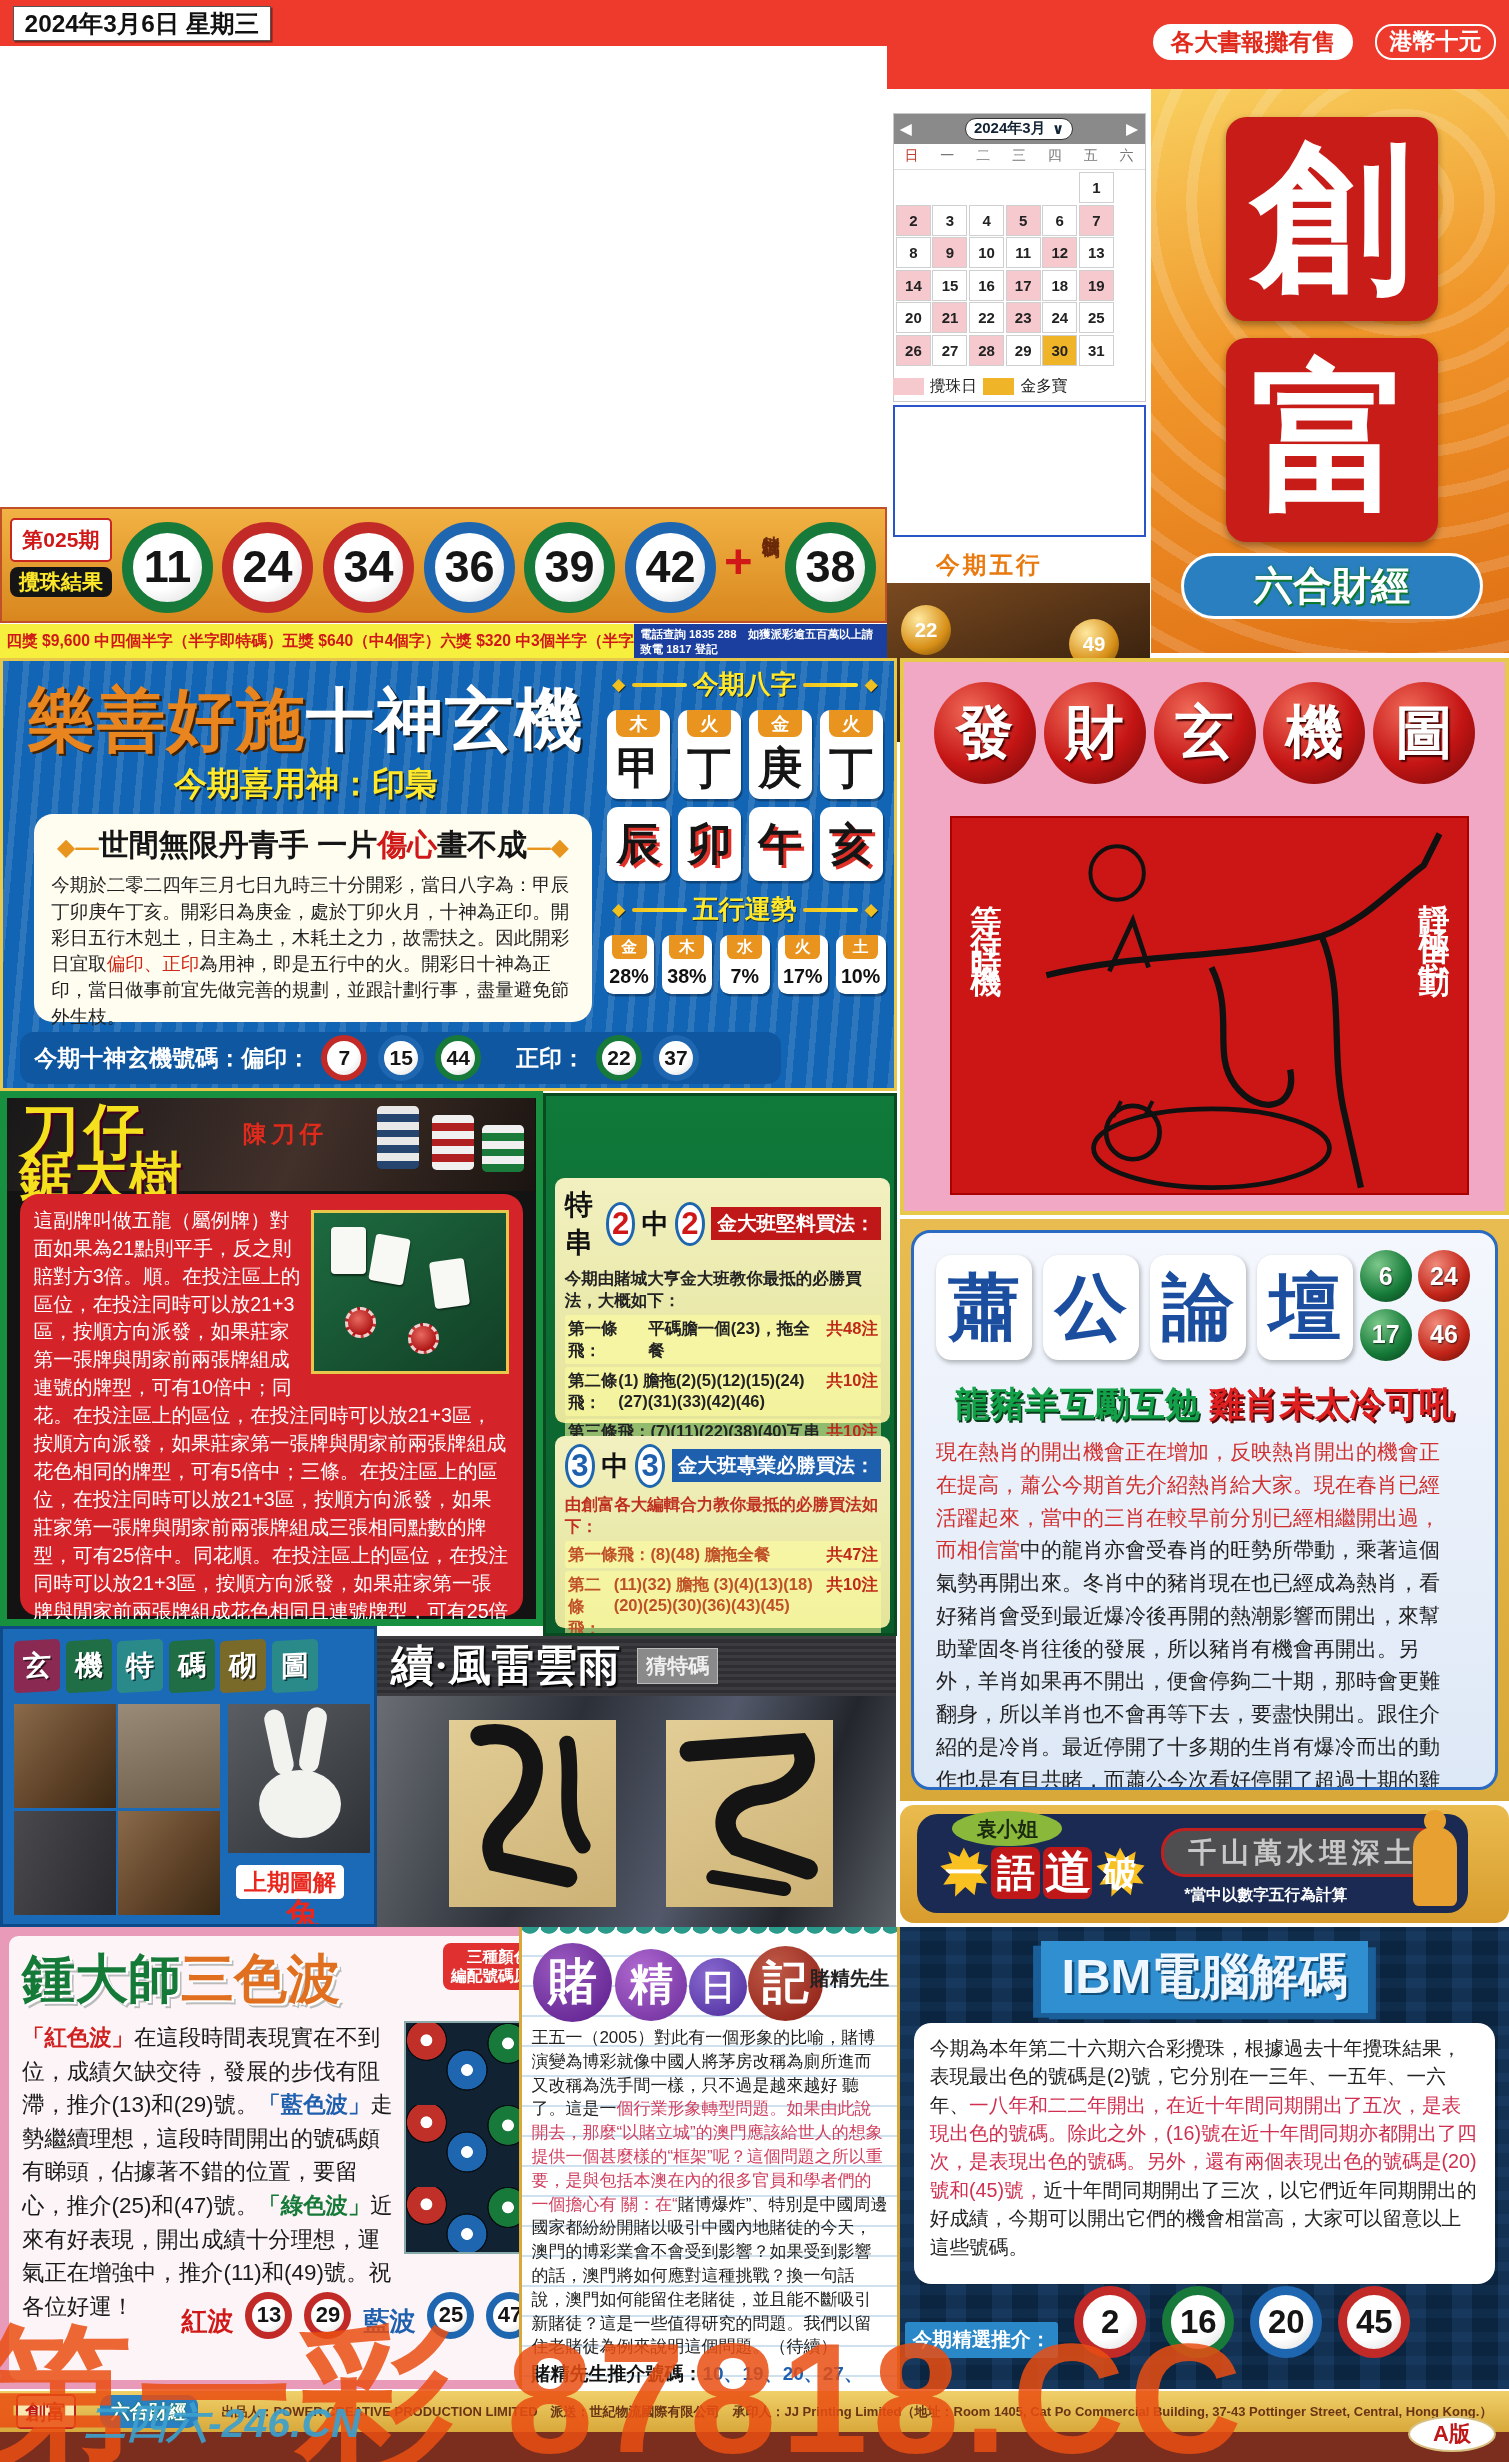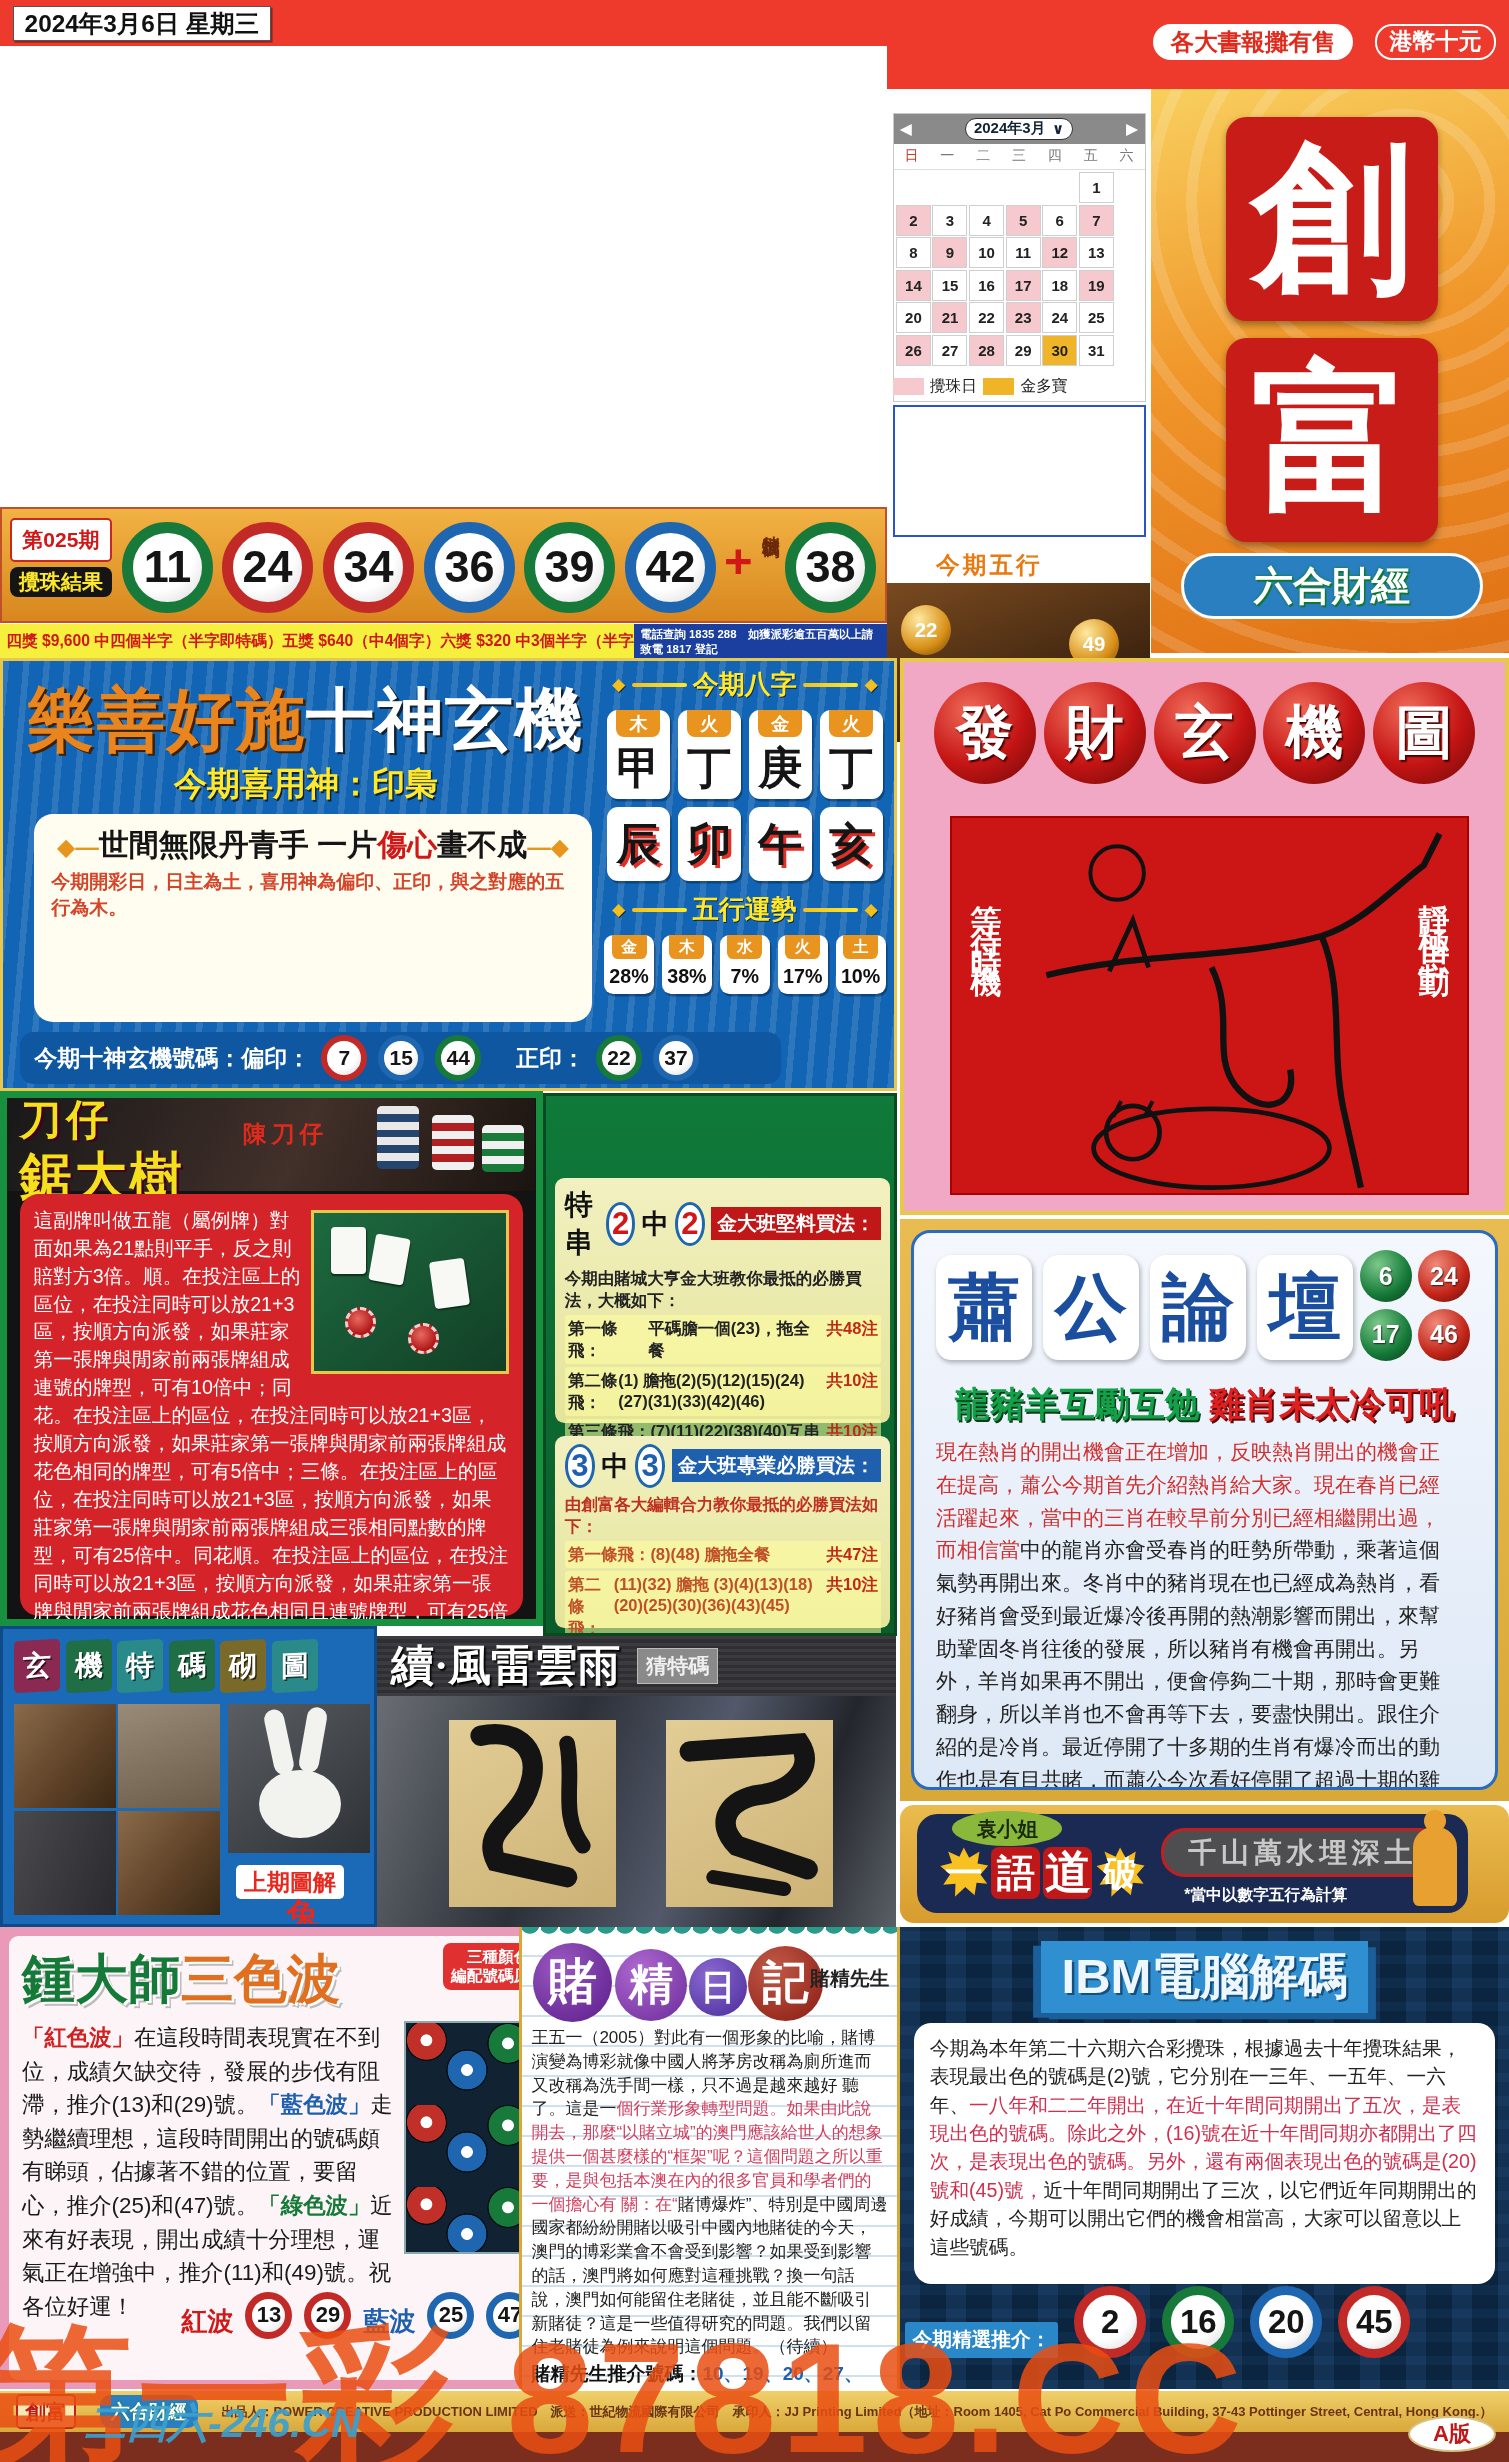--- a/index.html
+++ b/index.html
@@ -86,21 +86,21 @@
   .bz-c{font-size:44px;font-weight:900;color:#151515;line-height:1.4}
   .bz-c2{font-size:44px;font-weight:900;color:#151515;line-height:1.7;text-shadow:3.1px 3.1px 0 #e03028}
   .bz-small{width:50px;background:#fff;border-radius:9.4px;text-align:center;box-shadow:1.6px 2.4px 0 rgba(0,0,0,.3)}
   .bz-stab{background:#e8941e;color:#fff;font-weight:800;font-size:15.7px;height:23.6px;display:flex;align-items:center;justify-content:center;border-radius:0 0 6.3px 6.3px;width:35px;margin:0 auto}
   .bz-pct{font-size:19.7px;font-weight:900;color:#111;line-height:1.8}
 
   
   .daozai{left:0;top:1091px;width:543px;height:535px;background:#131313;border:7px solid #17913f;overflow:hidden}
   .dz-photo{position:absolute;left:0;top:0;width:528px;height:93px;background:linear-gradient(115deg,#181818,#42302a 55%,#1a1410)}
   .chipstack{position:absolute;width:42px;border-radius:4.7px}
-  .dz-t1{position:absolute;left:12.6px;top:-6.3px;font-size:42px;font-weight:900;color:#f5e01e;letter-spacing:4.7px;text-shadow:2.4px 2.4px 0 #402}
+  .dz-t1{position:absolute;left:12.6px;top:-6.3px;font-size:60px;font-weight:900;color:#f5e01e;letter-spacing:4.7px;text-shadow:2.4px 2.4px 0 #402}
   .dz-author{position:absolute;left:236px;top:20.4px;font-size:23.6px;font-weight:800;color:#e02a1c;letter-spacing:4.7px}
   .dz-t2{position:absolute;left:12.6px;top:44px;font-size:52px;font-weight:900;color:#f5e01e;letter-spacing:3.1px;text-shadow:2.4px 2.4px 0 #402}
   .dz-panel{position:absolute;left:12.6px;top:96px;width:503px;height:422px;background:#d5232a;border-radius:19px;padding:12.6px 14px;color:#fff;font-size:19.7px;line-height:1.42}
   .dz-inset{float:right;width:198px;height:164px;margin:3.1px 0 7.9px 9.4px;background:linear-gradient(140deg,#1d6b40,#123f26);border:3.1px solid #e8c84a;position:relative;overflow:hidden}
   .card{position:absolute;width:35px;height:47px;background:#f8f8f4;border-radius:3.9px;box-shadow:0.8px 1.6px 1.6px rgba(0,0,0,.5)}
   .chip{position:absolute;width:31px;height:31px;border-radius:50%;background:radial-gradient(circle at 40% 35%,#e86a60,#b01818 70%);border:3.1px dashed #f0d0d0}
 
   
   .xl{left:543px;top:1093px;width:354px;height:543px;background:linear-gradient(#0f7a3a,#0a5c2a);border:3.1px solid #0a4a20;overflow:hidden}
   .xl-t{text-align:center;margin-top:9.4px;font-size:41px;font-weight:900;color:#fff;text-shadow:2.4px 2.4px 0 #064022,3.9px 3.9px 0 #032;letter-spacing:1.6px}
@@ -339,20 +339,21 @@
   <div class="abs prize">
     <span class="pt">四獎 $9,600 中四個半字（半字即特碼）五獎 $640（中4個字）六獎 $320 中3個半字（半字即特碼）七獎 $40 中3個字</span>
     <span class="phone">電話查詢 1835 288　如獲派彩逾五百萬以上請致電 1817 登記</span>
   </div>
 
   <div class="abs leshan">
     <div class="ls-title"><span class="o">樂善好施</span><span class="w">十神玄機</span></div>
     <div class="ls-sub">今期喜用神：印梟</div>
     <div class="ls-box">
       <div class="ls-head"><span class="dia">◆—</span><span>世間無限丹青手 一片</span><span class="hr">傷心</span><span>畫不成</span><span class="dia">—◆</span></div>
+      <div class="ls-body"><span>今期於二零二四年三月七日九時三十分開彩，當日八字為：甲辰丁卯庚午丁亥。開彩日為庚金，處於丁卯火月，十神為正印。開彩日五行木剋土，日主為土，木耗土之力，故需扶之。因此開彩日宜取</span><span class="red">偏印、正印</span><span>為用神，即是五行中的火。開彩日十神為正印，當日做事前宜先做完善的規劃，並跟計劃行事，盡量避免節外生枝。</span></div>
       <div class="ls-p2">今期開彩日，日主為土，喜用神為偏印、正印，與之對應的五行為木。</div>
     </div>
     <div class="ls-strip">
       <span class="lbl">今期十神玄機號碼：偏印：</span>
       <span class="ball b58 cR">7</span>
       <span class="ball b58 cB">15</span>
       <span class="ball b58 cG">44</span>
       <span class="lbl" style="margin-left:23.6px">正印：</span>
       <span class="ball b58 cG">22</span>
       <span class="ball b58 cB">37</span>

